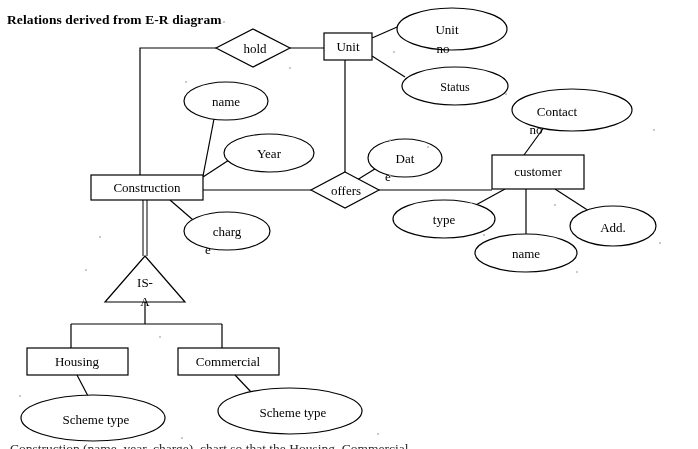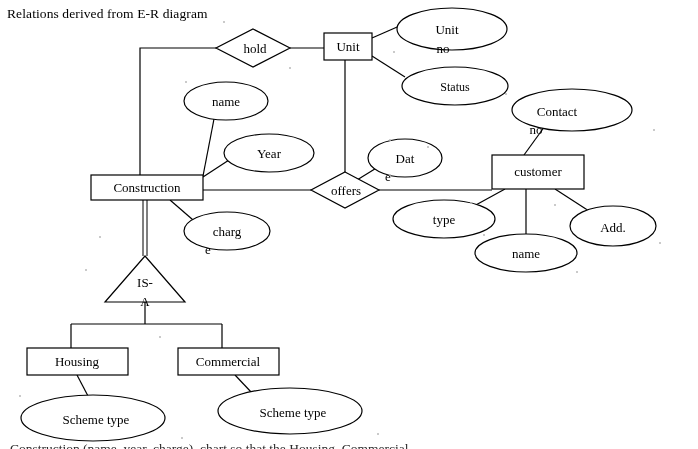--- a/index.html
+++ b/index.html
@@ -11,23 +11,23 @@
     width: 698px;
     height: 449px;
     position: relative;
     overflow: hidden;
     font-family: "Liberation Serif", "DejaVu Serif", serif;
     color: #000000;
   }
   #page-title {
     position: absolute;
     left: 7px;
-    top: 6px;
+    top: 12px;
     font-size: 13.5px;
-    font-weight: normal;
+    font-weight: bold;
     letter-spacing: 0.1px;
     white-space: nowrap;
   }
   #er-canvas {
     position: absolute;
     left: 0;
     top: 0;
   }
   .er-label {
     font-family: "Liberation Serif", "DejaVu Serif", serif;

